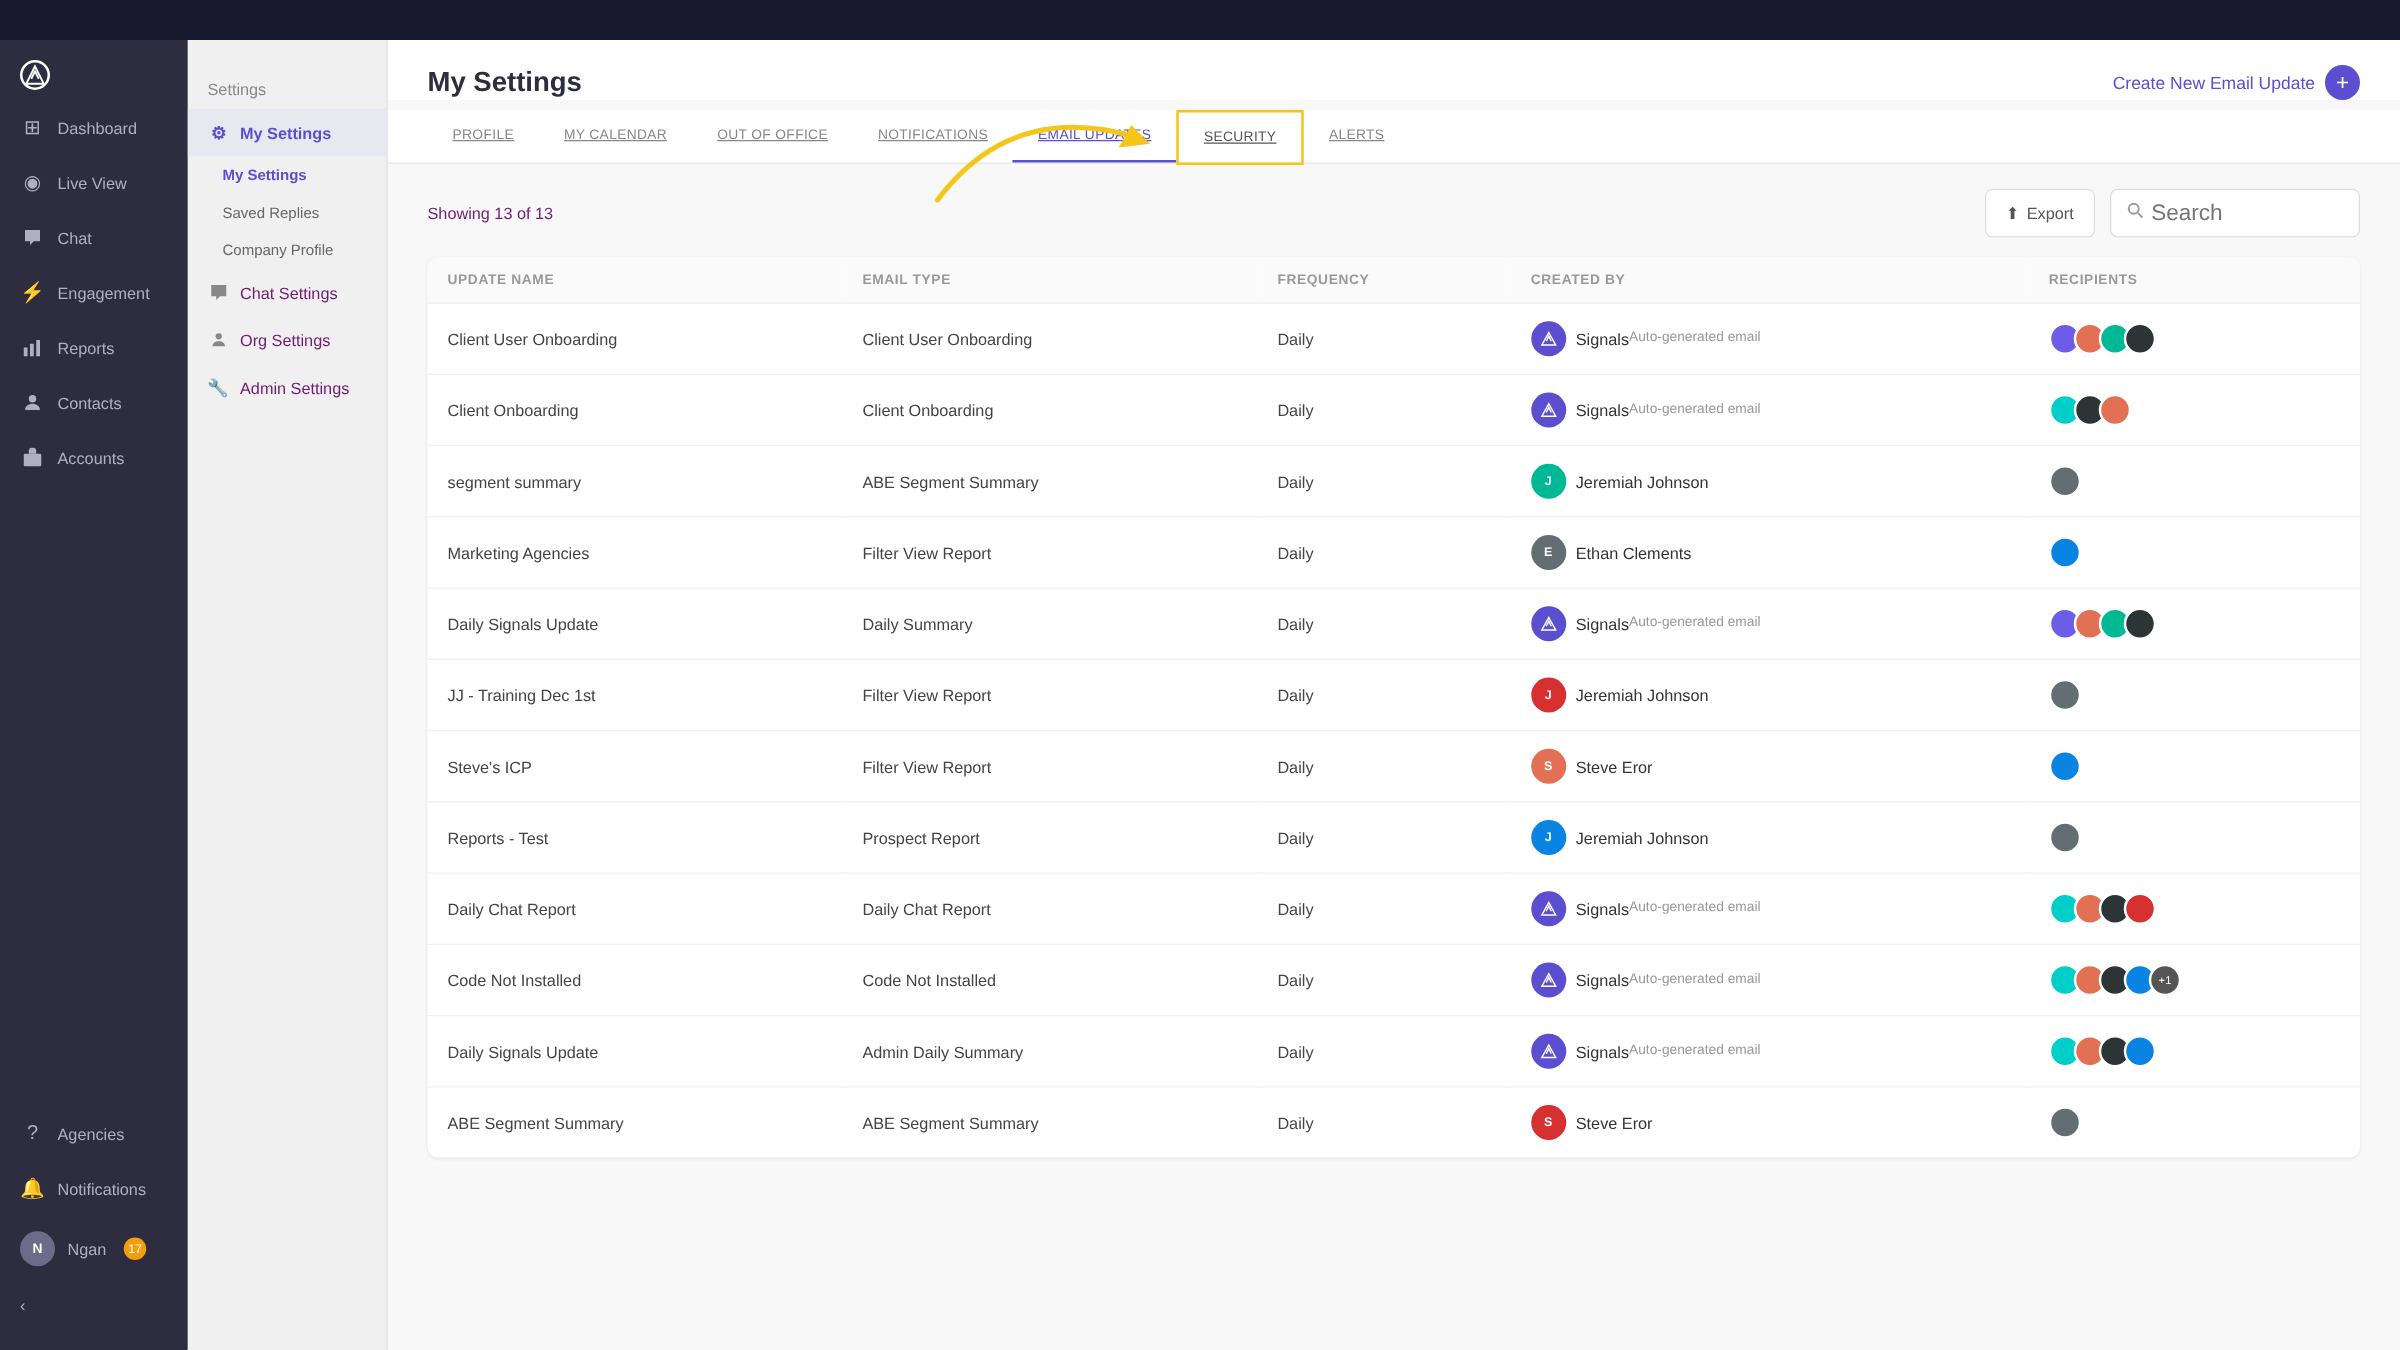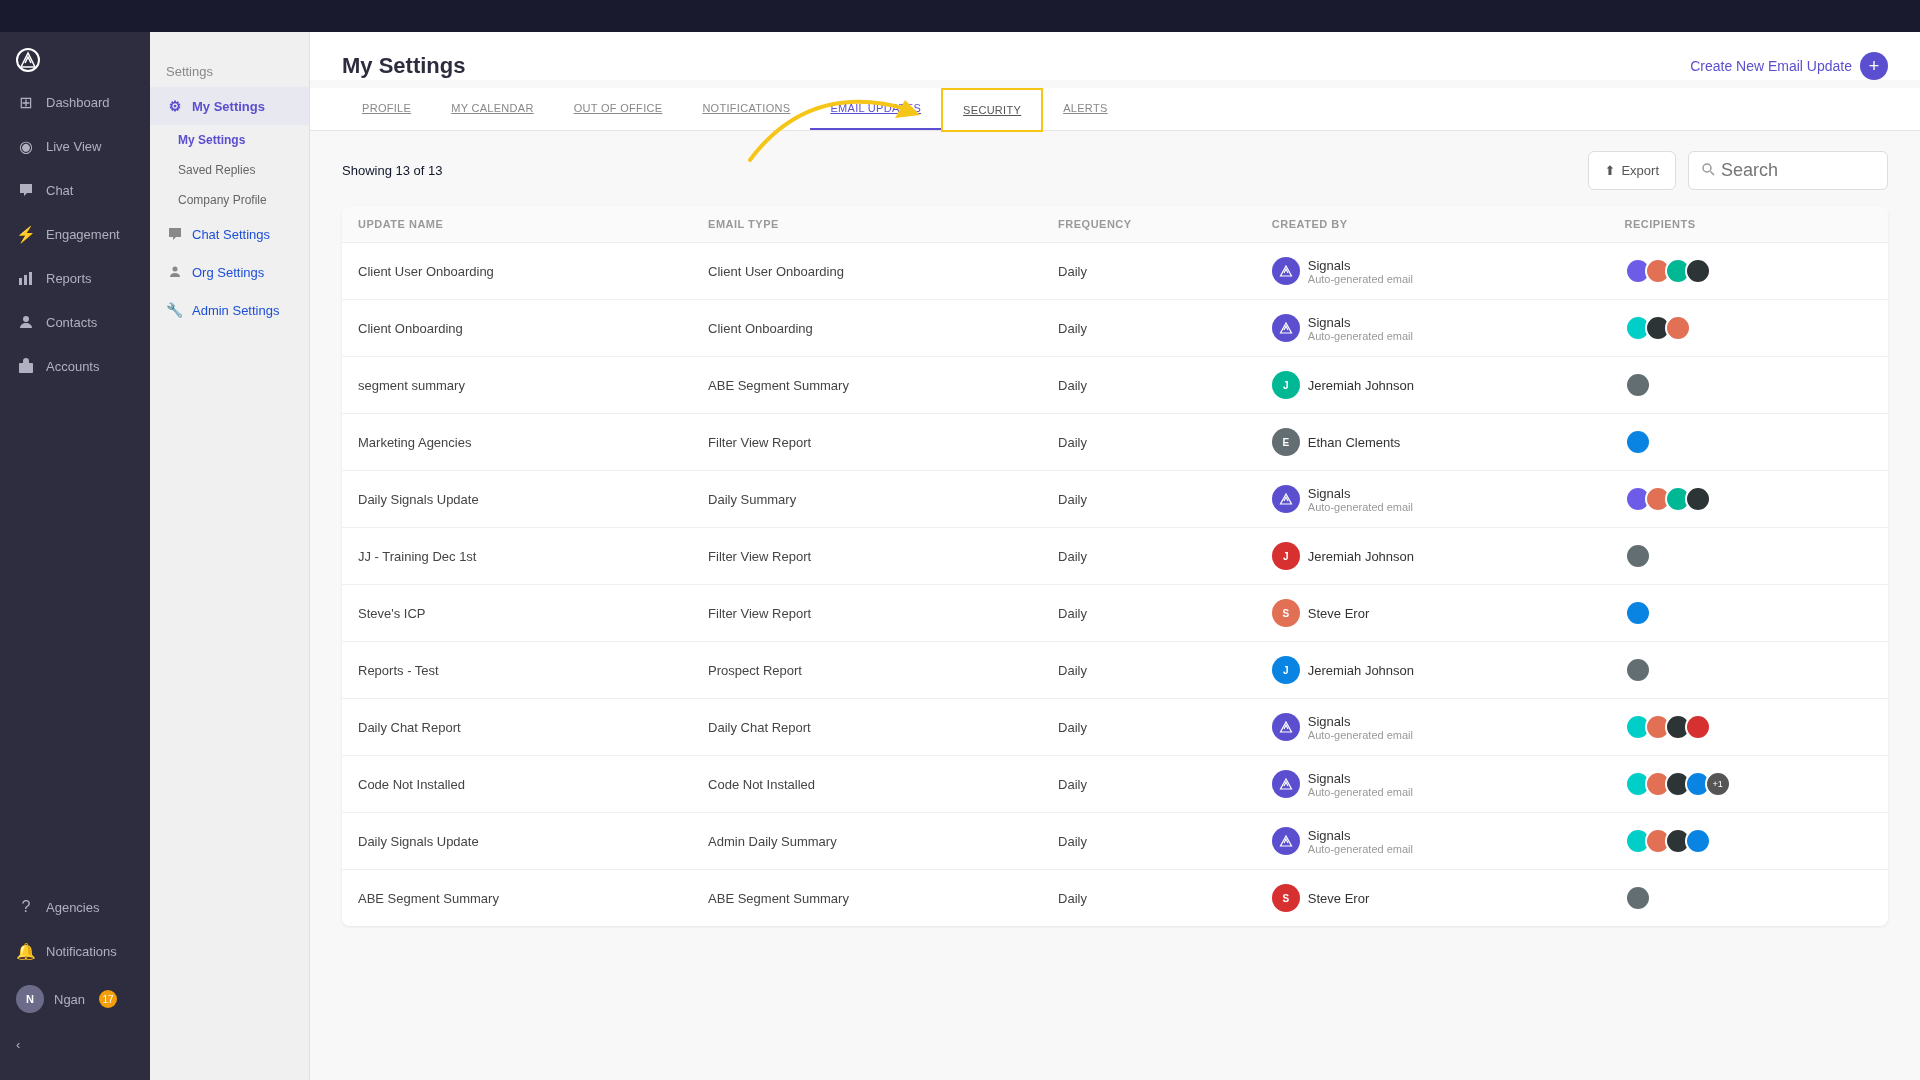--- a/index.html
+++ b/index.html
@@ -91,21 +91,21 @@
       font-size: 13px;
       color: #888;
       font-weight: 500;
     }
     .settings-item {
       display: flex;
       align-items: center;
       gap: 8px;
       padding: 10px 16px;
       font-size: 13px;
-      color: #1d4ed8;
+      color: #701a75;
       cursor: pointer;
     }
     .settings-item.active {
       background: #e8e8f0;
       color: #5b4fcf;
       font-weight: 600;
     }
     .settings-item-icon {
       width: 18px; height: 18px;
       display: flex; align-items: center; justify-content: center;
@@ -197,21 +197,21 @@
       padding: 20px 32px;
     }
     .table-controls {
       display: flex;
       align-items: center;
       justify-content: space-between;
       margin-bottom: 16px;
     }
     .record-count {
       font-size: 13px;
-      color: #0f172a;
+      color: #701a75;
     }
     .table-actions {
       display: flex;
       gap: 12px;
     }
     .export-btn {
       display: flex;
       align-items: center;
       gap: 6px;
       padding: 8px 16px;
@@ -275,21 +275,21 @@
       gap: 8px;
     }
     .creator-avatar {
       width: 28px; height: 28px;
       border-radius: 50%;
       background: #5b4fcf;
       display: flex; align-items: center; justify-content: center;
       font-size: 10px; color: white; font-weight: 700;
       flex-shrink: 0;
     }
-    .creator-info { display: flex; flex-direction: column; }
+    .creator-info { display: flex; flex-direction: row; }
     .creator-name { font-size: 13px; color: #333; font-weight: 500; }
     .creator-sub { font-size: 11px; color: #999; }
 
     .recipients-cell {
       display: flex;
       align-items: center;
       gap: -4px;
     }
     .recipient-avatar {
       width: 26px; height: 26px;

